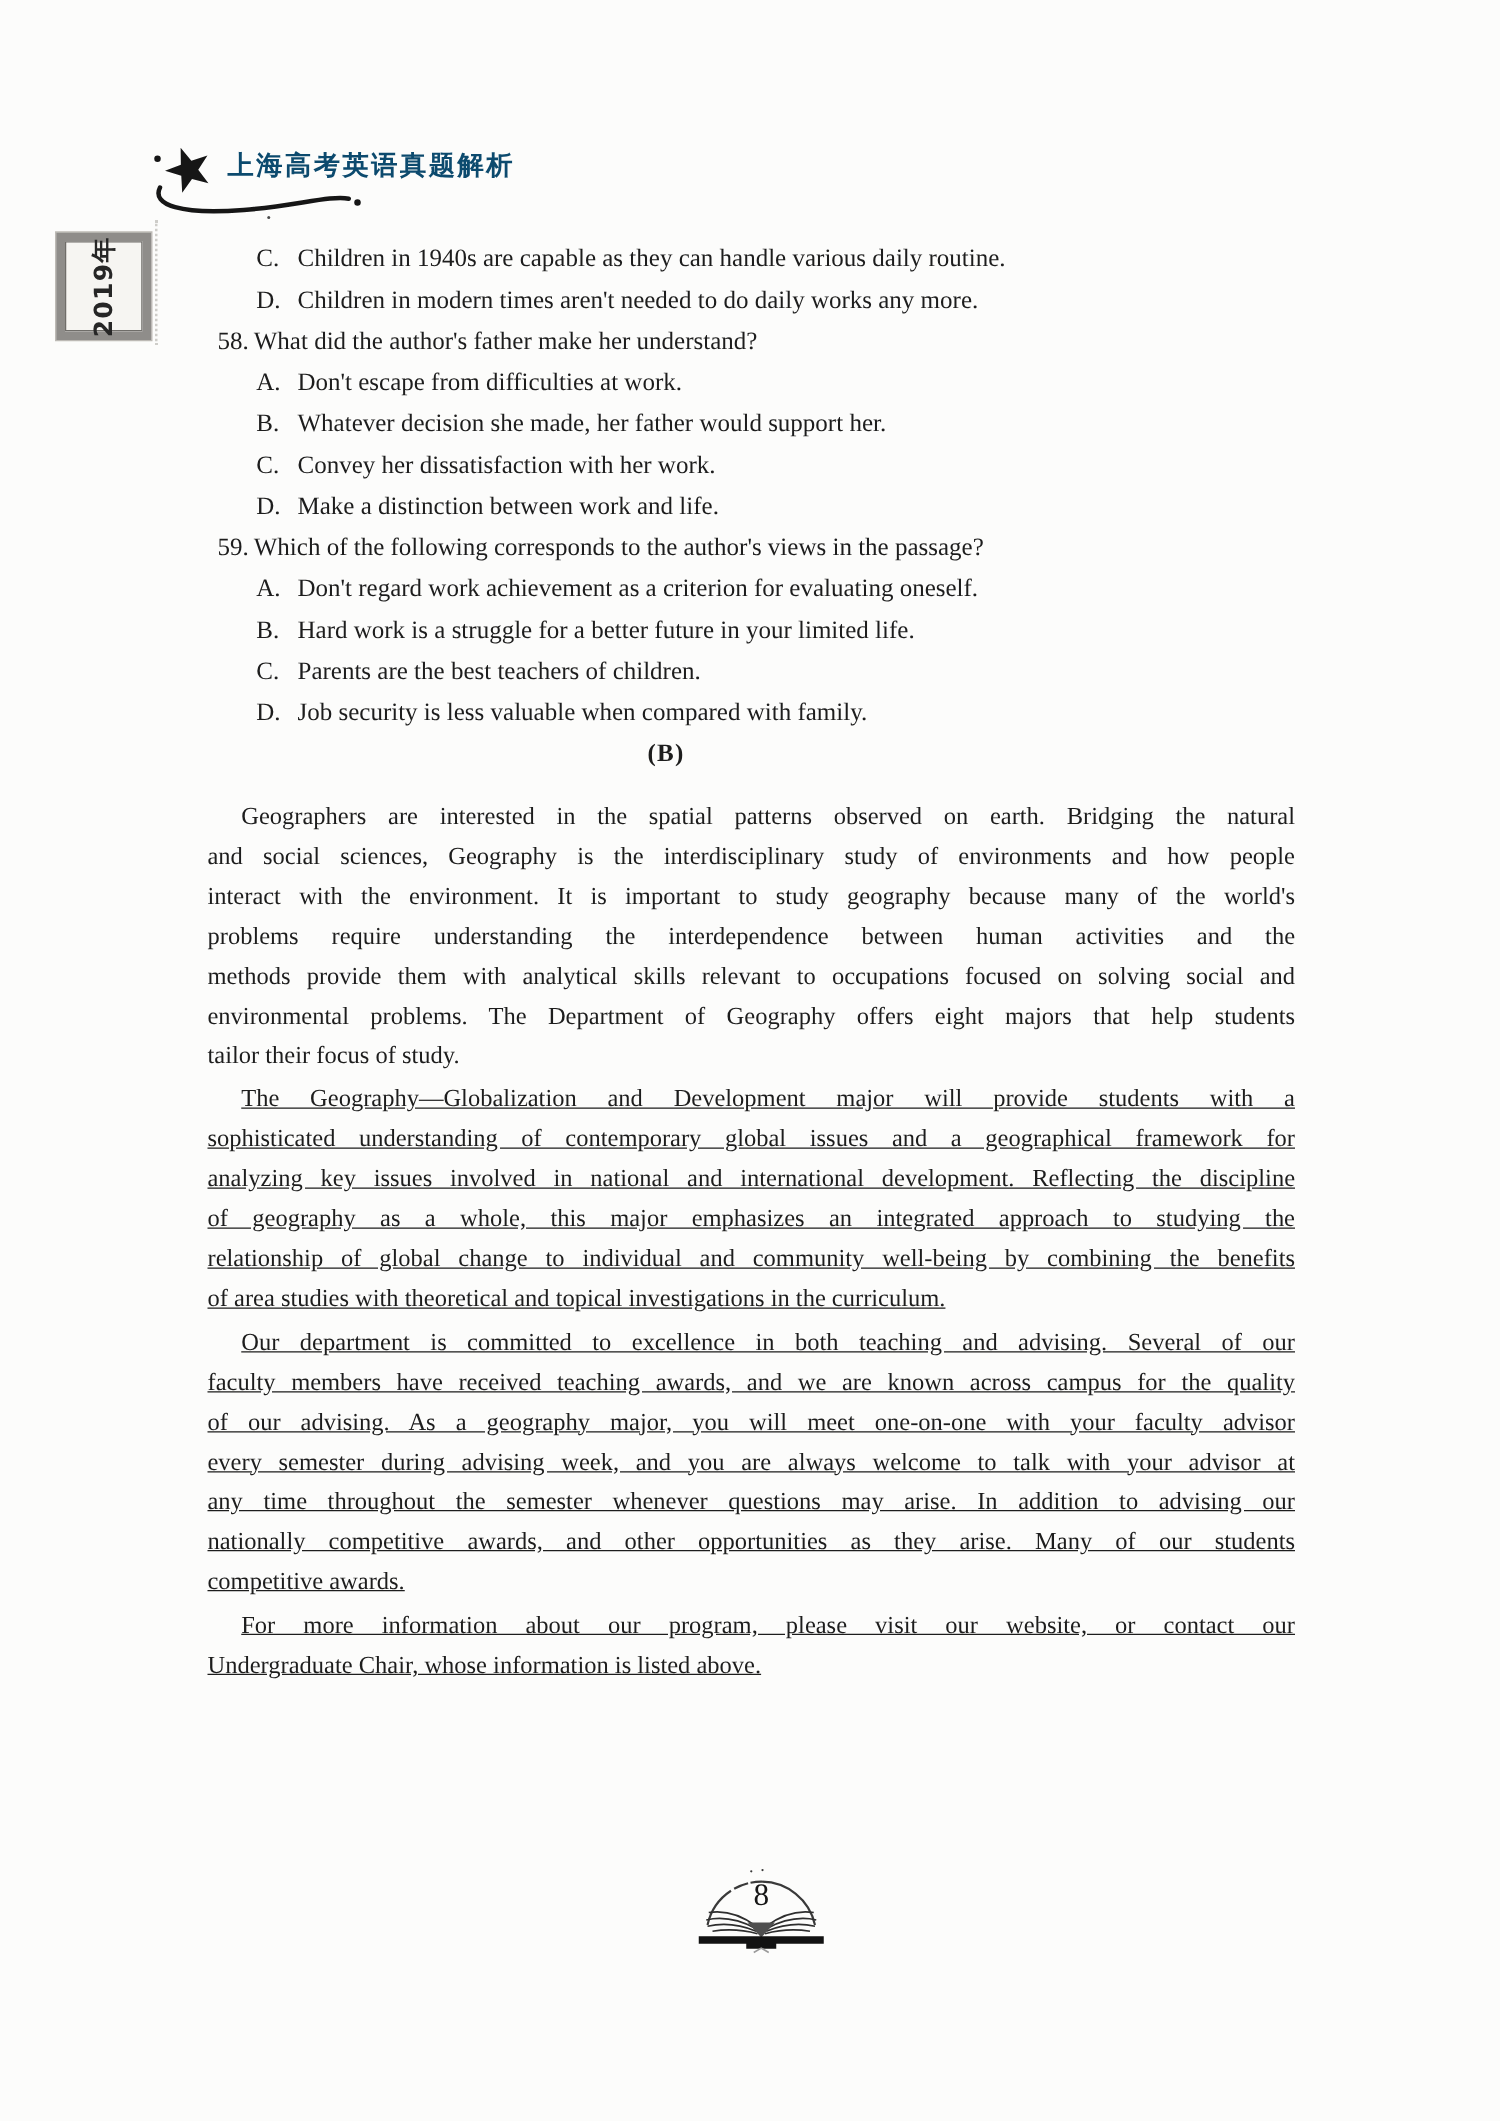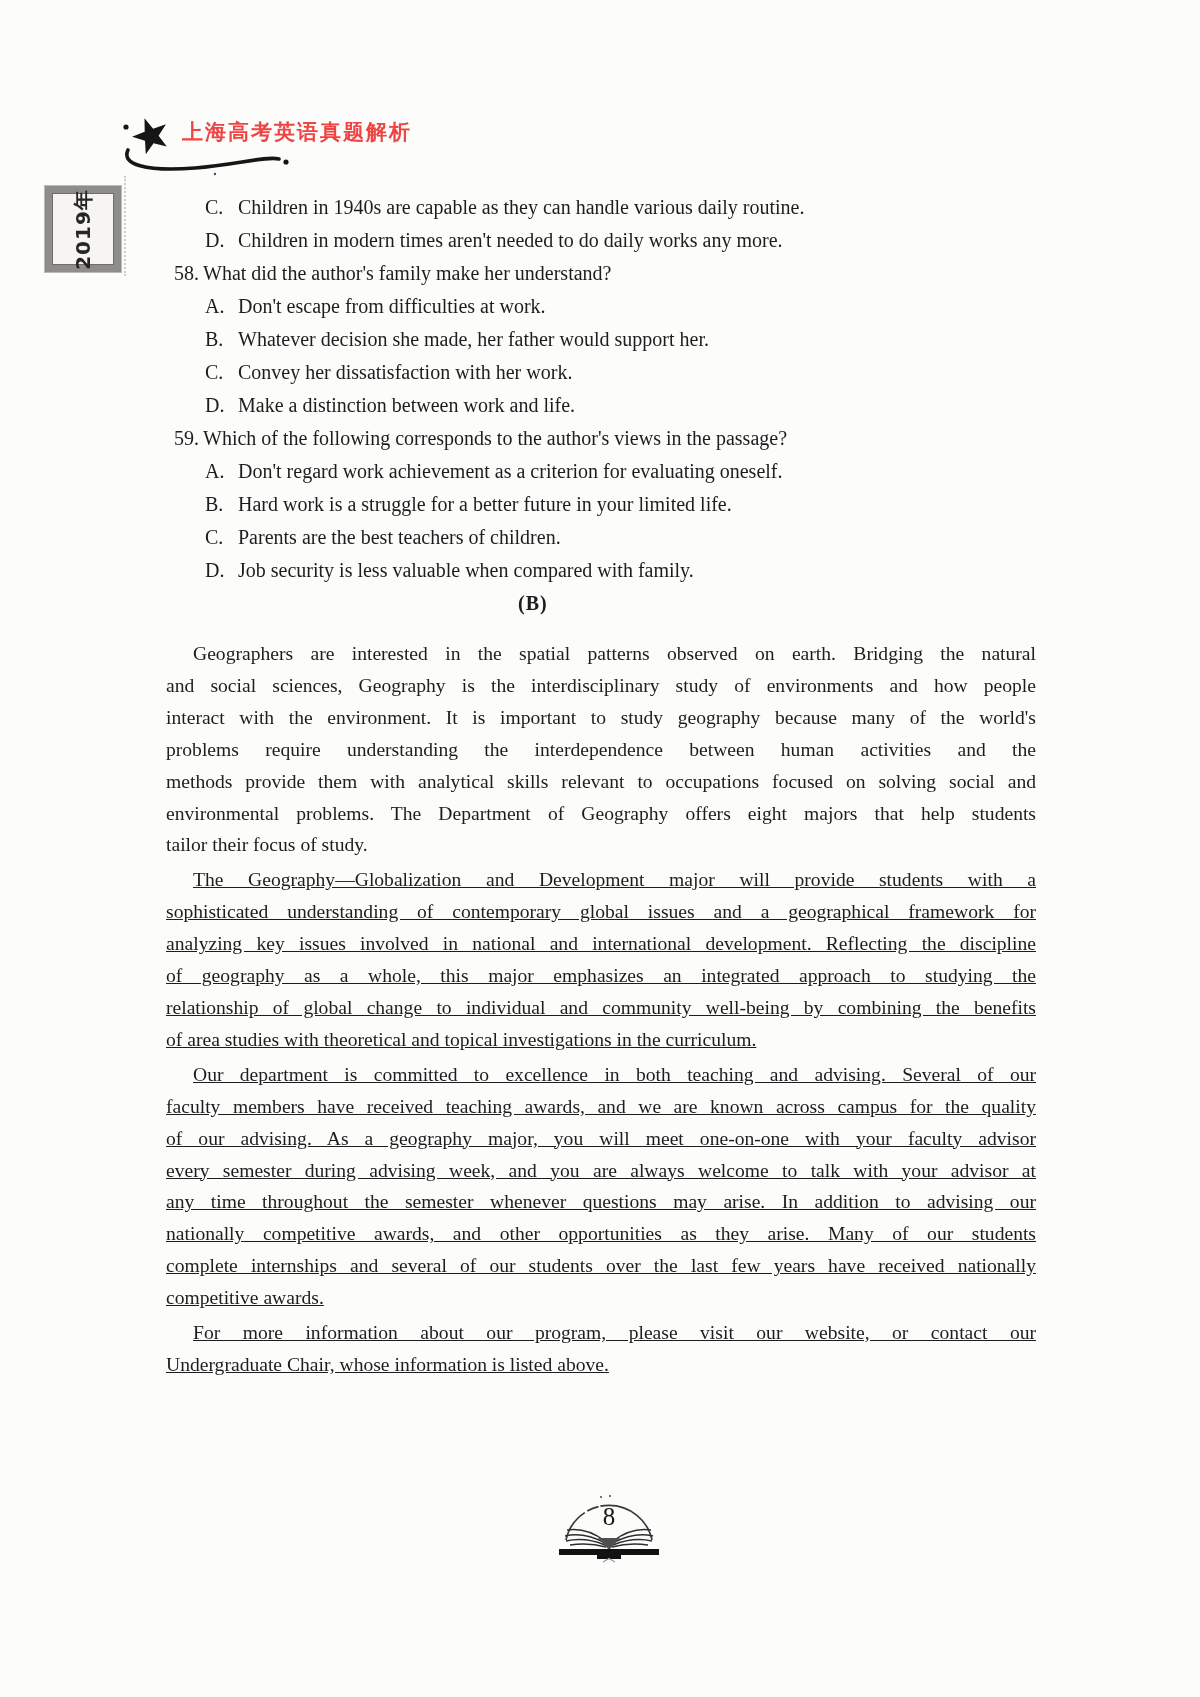--- a/index.html
+++ b/index.html
@@ -12,21 +12,21 @@
   }
   .page { position: absolute; inset: 0; }
 
   
   .logo-wrap { position: absolute; left: 95px; top: 96px; width: 200px; height: 80px; }
   .logo-wrap svg { display: block; width: 100%; height: 100%; }
   .header-title {
     position: absolute; left: 182px; top: 118px;
     font-family: "DejaVu Sans", "Liberation Sans", sans-serif;
     font-weight: 700; font-size: 21px; letter-spacing: 2px;
-    color: #ef4444; white-space: nowrap;
+    color: #0c4a6e; white-space: nowrap;
   }
 
   
   .year-tab {
     position: absolute; left: 45px; top: 186px;
     width: 62px; height: 72px;
     border: 7px solid #8f8d8a;
     box-shadow: inset 0 0 0 1px #6f6d69, 0 0 0 1px #bdbab5;
     background: #f6f5f2;
     display: flex; align-items: center; justify-content: center;
@@ -113,21 +113,21 @@
           <span class="opt-letter">D.</span>
           <span class="opt-text">Children in modern times aren't needed to do daily works any more.</span>
         </div>
         </div>
 
       <div>
 
       <div class="question">
           <div class="q-row">
             <span class="q-num">58.</span>
-            <span class="q-text">What did the author's family make her understand?</span>
+            <span class="q-text">What did the author's father make her understand?</span>
           </div>
           <div>
 
           <div class="opt-row">
               <span class="opt-letter">A.</span>
               <span class="opt-text">Don't escape from difficulties at work.</span>
             </div>
               <div class="opt-row">
               <span class="opt-letter">B.</span>
               <span class="opt-text">Whatever decision she made, her father would support her.</span>
@@ -199,21 +199,20 @@
       </div>
         <div class="para">
         <div class="plines">
 
         <div class="pline">Our department is committed to excellence in both teaching and advising. Several of our</div>
             <div class="pline">faculty members have received teaching awards, and we are known across campus for the quality</div>
             <div class="pline">of our advising. As a geography major, you will meet one-on-one with your faculty advisor</div>
             <div class="pline">every semester during advising week, and you are always welcome to talk with your advisor at</div>
             <div class="pline">any time throughout the semester whenever questions may arise. In addition to advising our</div>
             <div class="pline">nationally competitive awards, and other opportunities as they arise. Many of our students</div>
-            <div class="pline">complete internships and several of our students over the last few years have received nationally</div>
             <div class="pline">competitive awards.</div>
           </div>
       </div>
         <div class="para">
         <div class="plines">
 
         <div class="pline">For more information about our program, please visit our website, or contact our</div>
             <div class="pline">Undergraduate Chair, whose information is listed above.</div>
           </div>
       </div>

